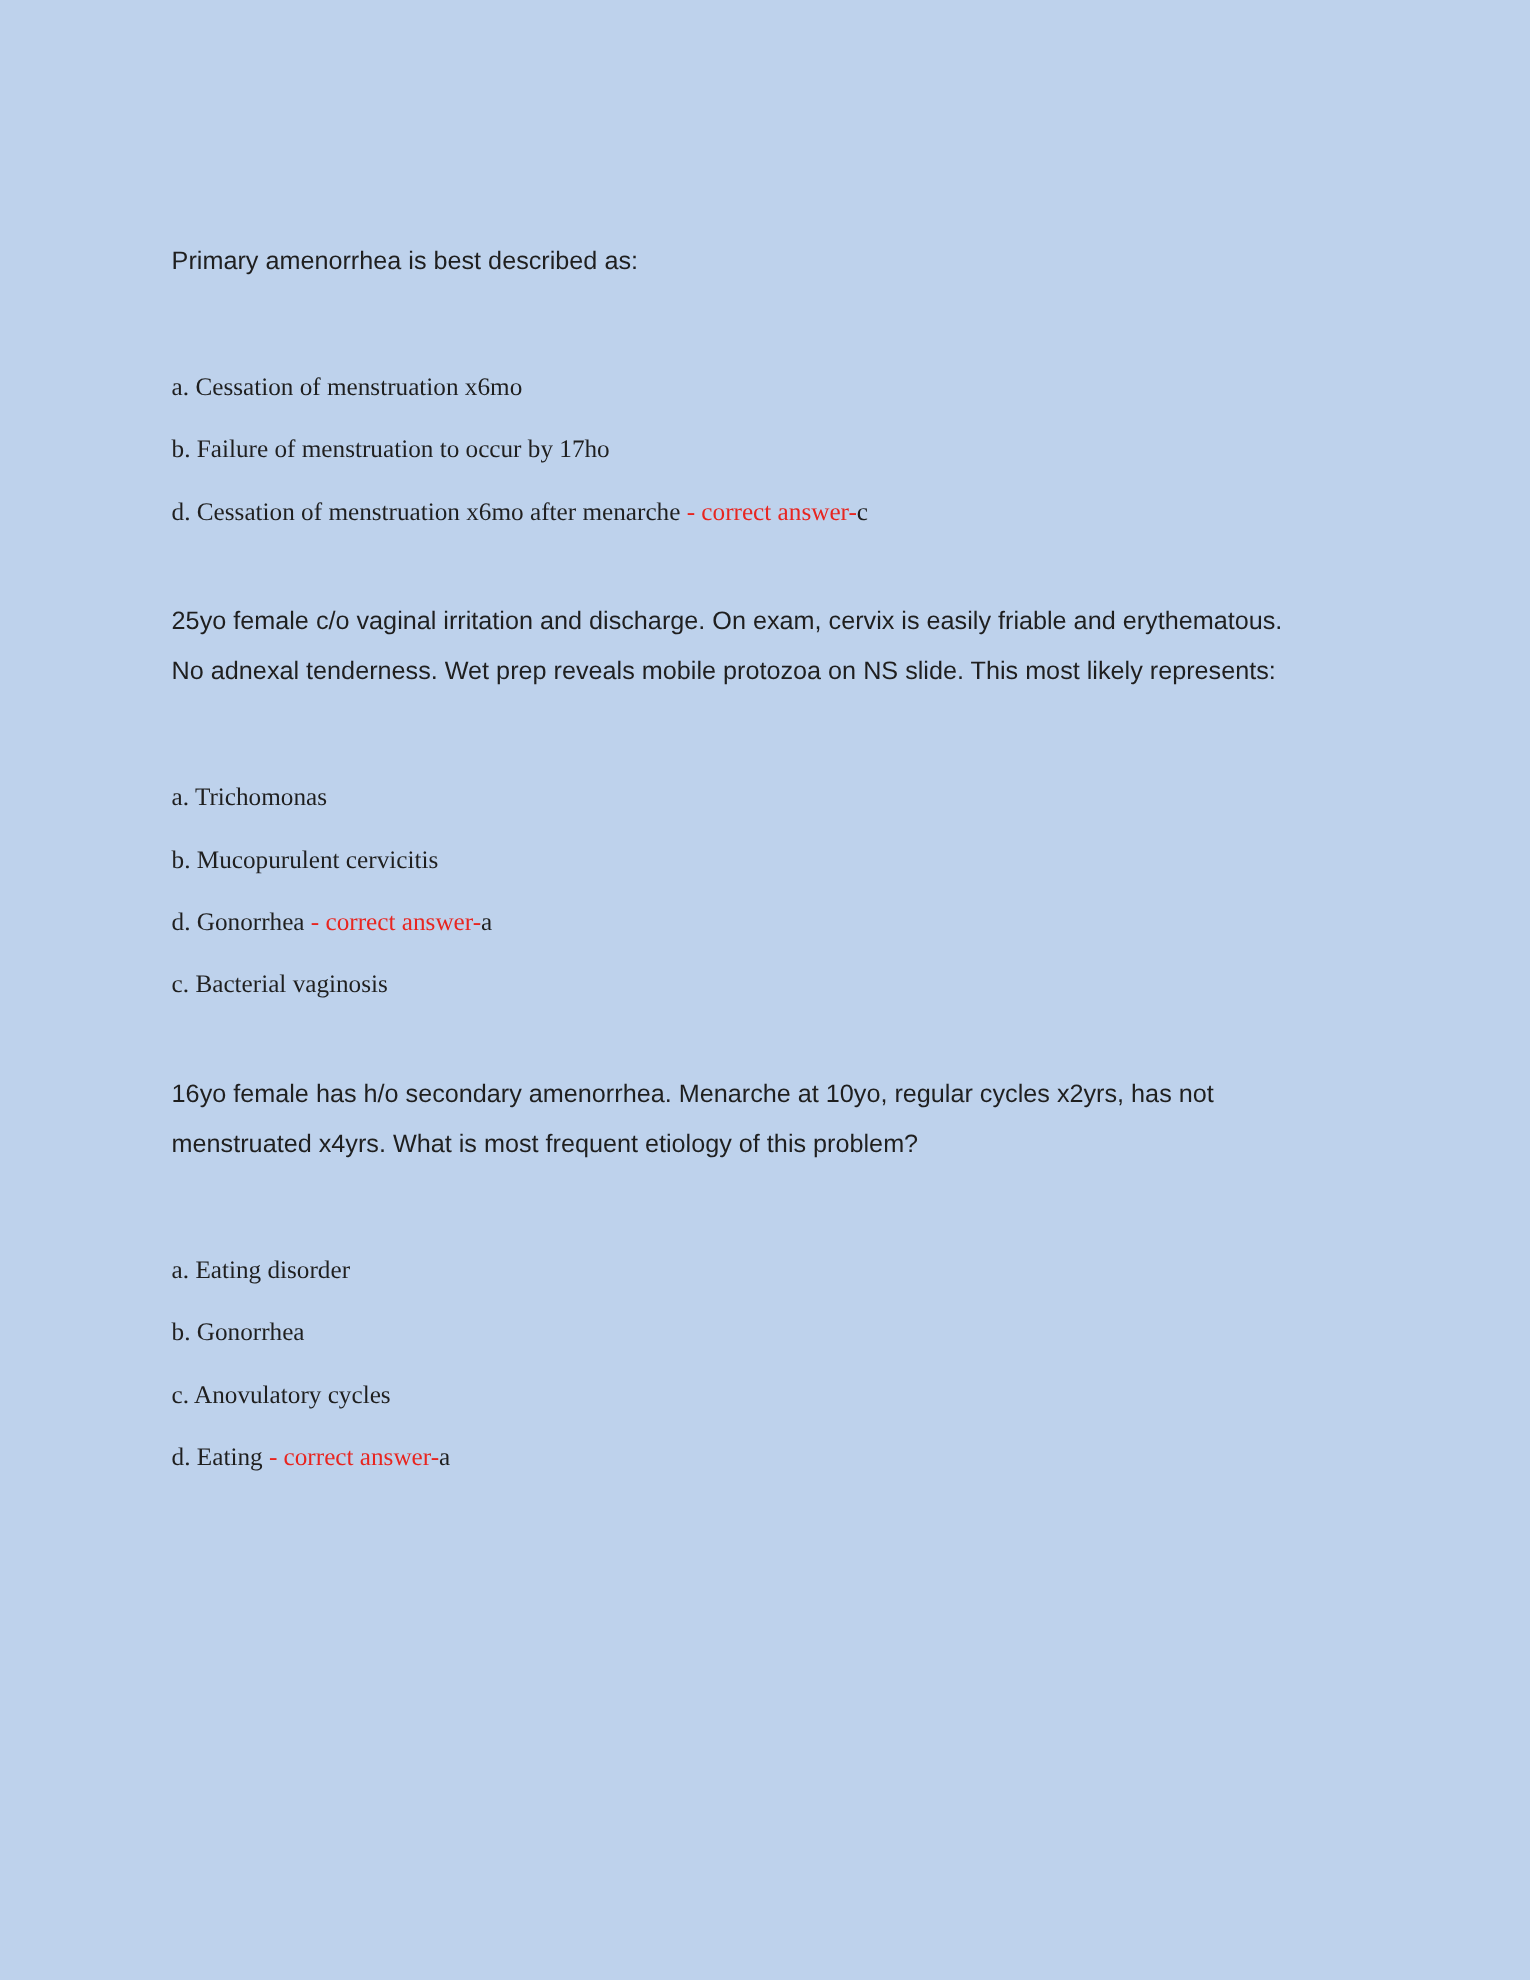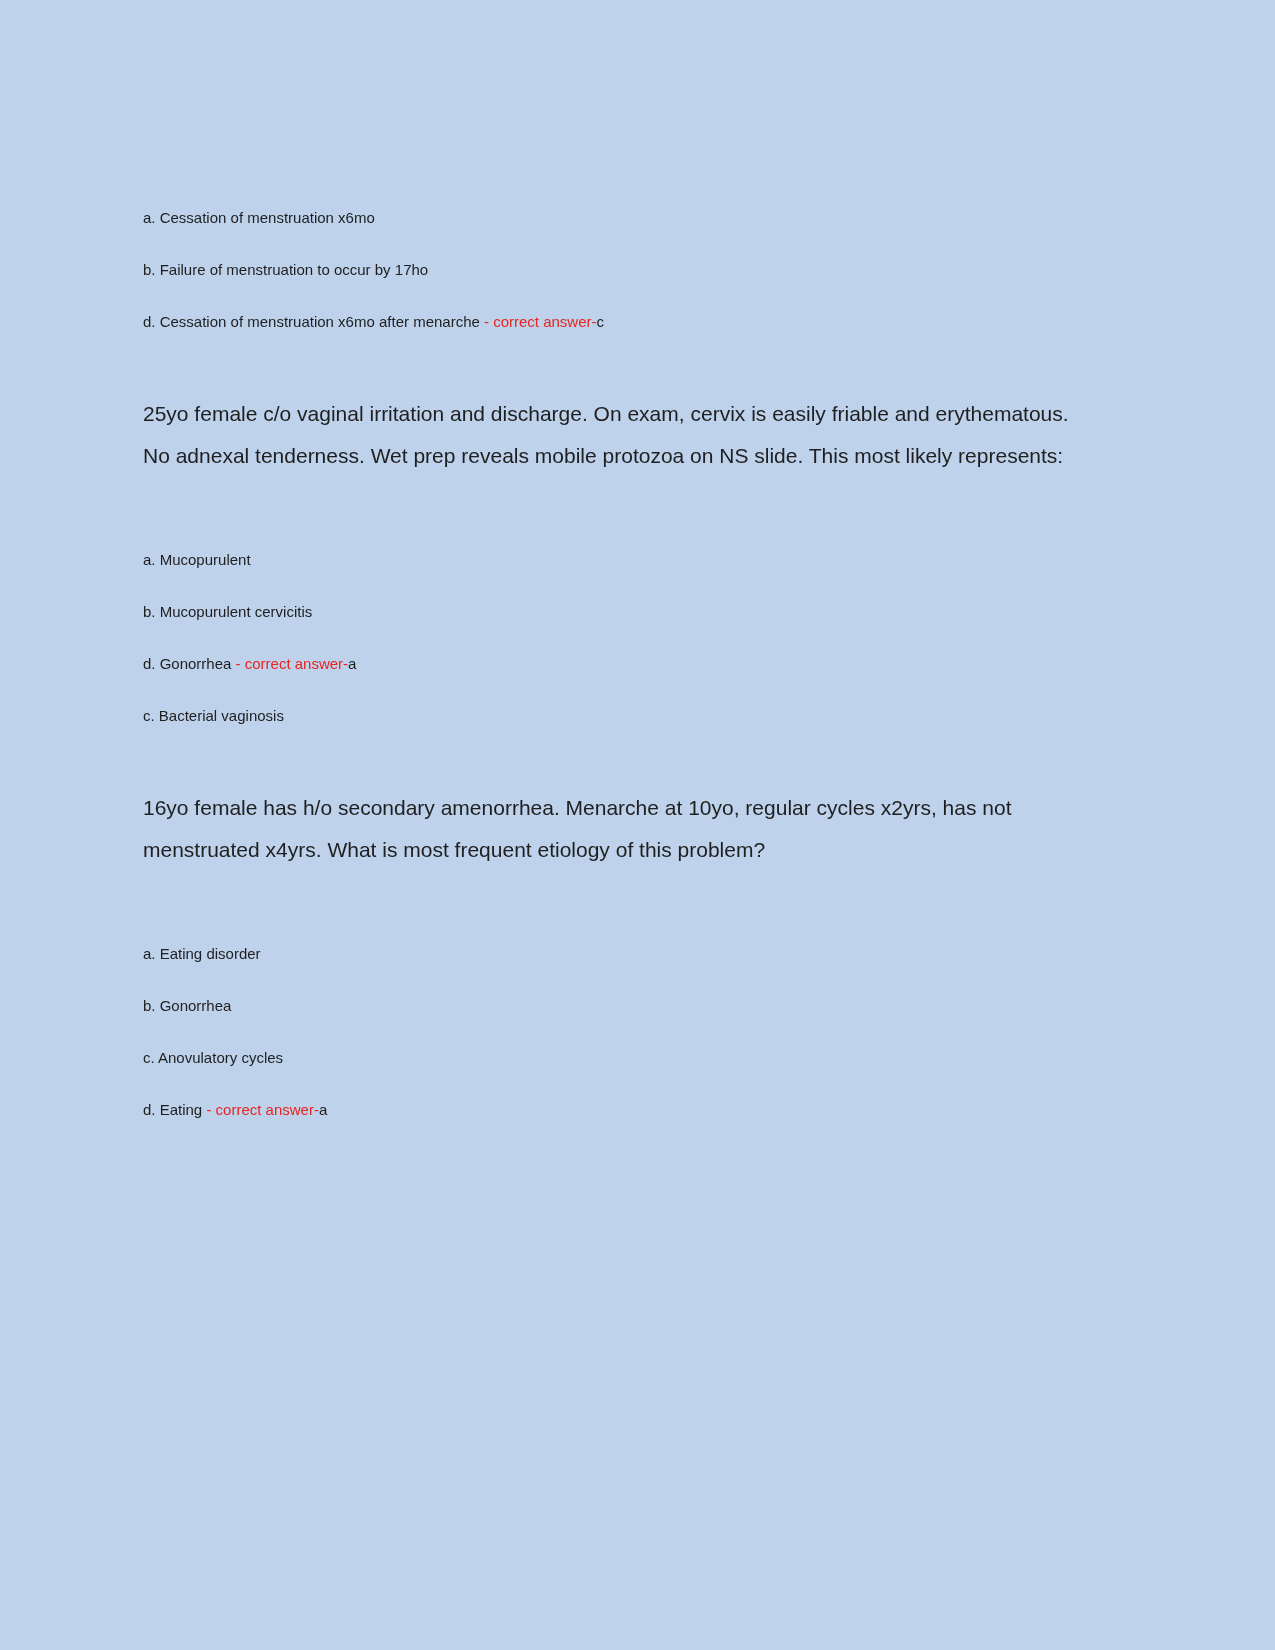--- a/index.html
+++ b/index.html
@@ -20,46 +20,48 @@
   }
   .content {
     max-width: 930px;
   }
   .prompt {
     font-size: 21px;
     line-height: 42px;
     margin: 0 0 62px 0;
   }
   .option {
-    font-size: 15px;
+    font-size: 21px;
     line-height: 42px;
     margin: 0 0 10px 0;
+    font-family: Liberation Serif, serif;
   }
   .question-block {
     margin: 0 0 50px 0;
   }
   .answer {
     color: var(--answer, #e8251f);
   }
 </style>
 </head>
 <body>
 
 <div class="page">
   <div class="content">
 
     <div class="question-block">
+      <p class="prompt">Primary amenorrhea is best described as:</p>
       <p class="option"><span>a. Cessation of menstruation x6mo</span></p>
       <p class="option"><span>b. Failure of menstruation to occur by 17ho</span></p>
       <p class="option"><span>d. Cessation of menstruation x6mo after menarche</span> <span class="answer">- correct answer-</span><span>c</span></p>
     </div>
 
     <div class="question-block">
       <p class="prompt">25yo female c/o vaginal irritation and discharge. On exam, cervix is easily friable and erythematous. No adnexal tenderness. Wet prep reveals mobile protozoa on NS slide. This most likely represents:</p>
-      <p class="option"><span>a. Mucopurulent</span></p>
+      <p class="option"><span>a. Trichomonas</span></p>
       <p class="option"><span>b. Mucopurulent cervicitis</span></p>
       <p class="option"><span>d. Gonorrhea</span> <span class="answer">- correct answer-</span><span>a</span></p>
       <p class="option"><span>c. Bacterial vaginosis</span></p>
     </div>
 
     <div class="question-block">
       <p class="prompt">16yo female has h/o secondary amenorrhea. Menarche at 10yo, regular cycles x2yrs, has not menstruated x4yrs. What is most frequent etiology of this problem?</p>
       <p class="option"><span>a. Eating disorder</span></p>
       <p class="option"><span>b. Gonorrhea</span></p>
       <p class="option"><span>c. Anovulatory cycles</span></p>

